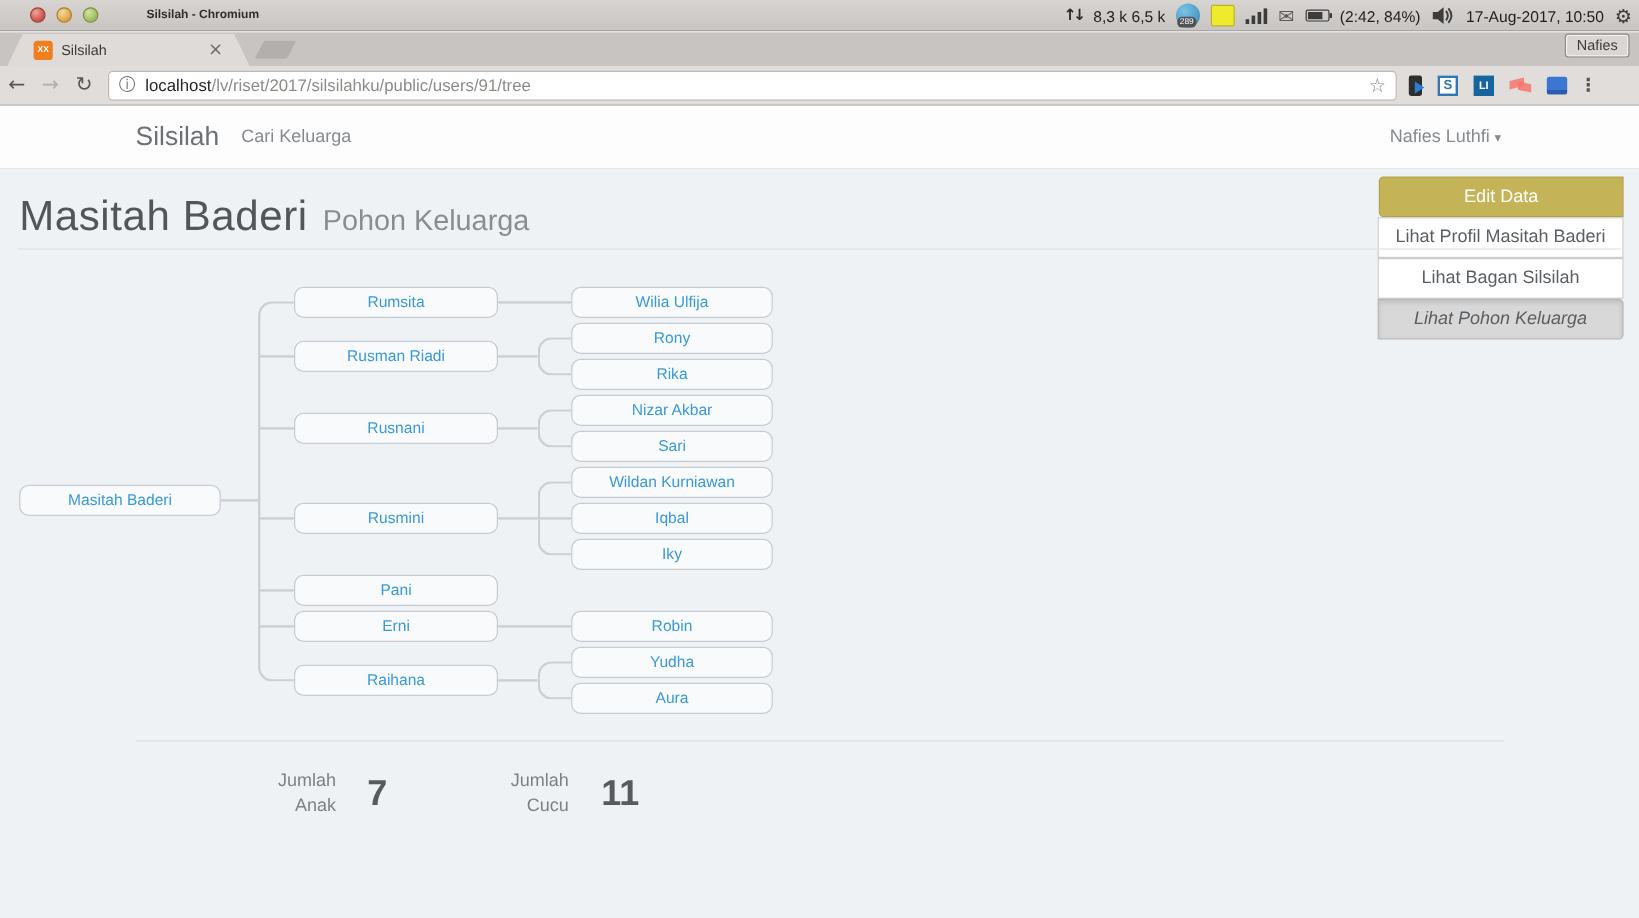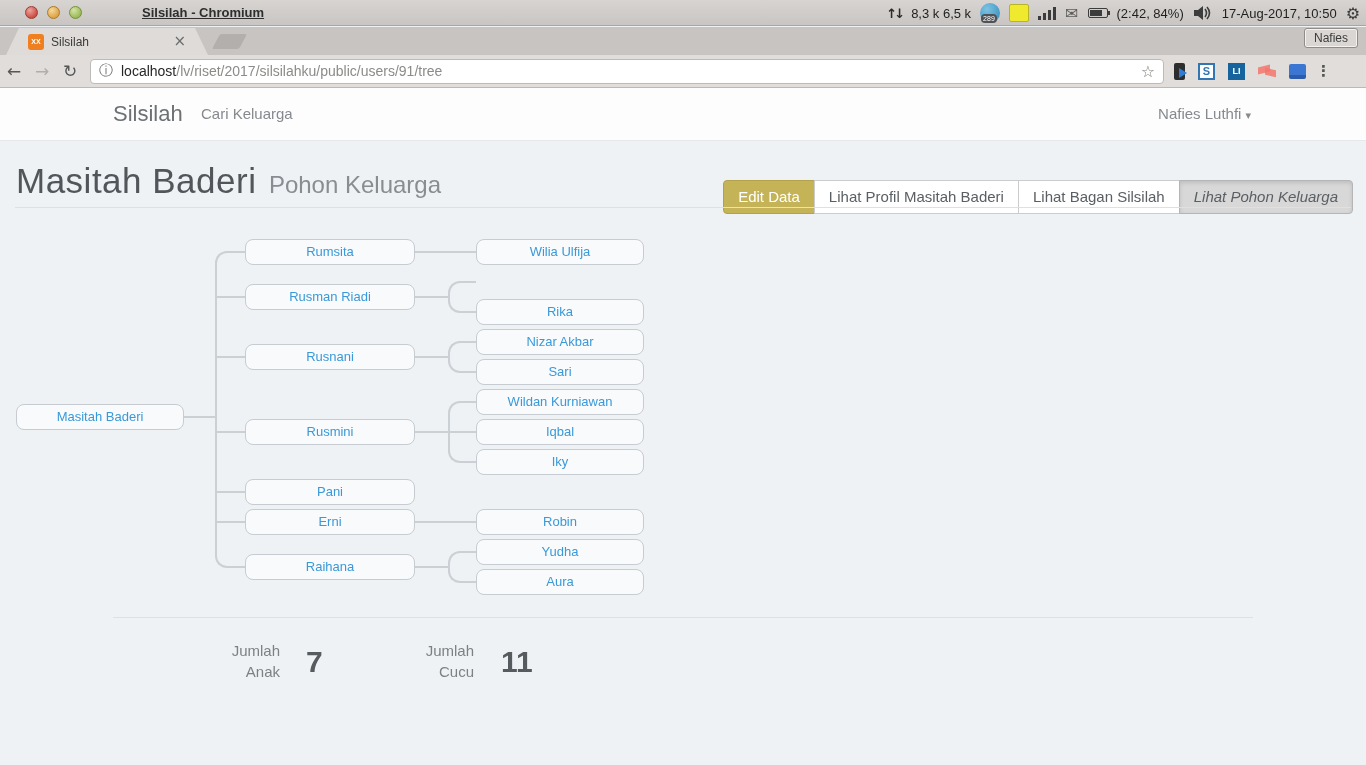--- a/index.html
+++ b/index.html
@@ -9,21 +9,21 @@
 
   
   .panel { position:absolute; left:0; top:0; width:1366px; height:26px;
     background:linear-gradient(#d8d4d1,#c9c5c2); border-bottom:1px solid #a9a5a2;
     display:flex; align-items:center; z-index:30; }
   .winbtns { display:flex; gap:9px; margin-left:25px; }
   .winbtn { width:13px; height:13px; border-radius:50%; }
   .winbtn.close { background:radial-gradient(circle at 35% 30%, #eda49c, #cc4f45 70%); border:1px solid #9c3b33; }
   .winbtn.min   { background:radial-gradient(circle at 35% 30%, #f4d9a0, #e0a343 70%); border:1px solid #ad7a27; }
   .winbtn.max   { background:radial-gradient(circle at 35% 30%, #d3e4a4, #9cba59 70%); border:1px solid #74913c; }
-  .wintitle { margin-left:60px; font-size:13px; font-weight:bold; color:#2e2e2e;text-decoration:underline; }
+  .wintitle { margin-left:40px; font-size:10px; font-weight:bold; color:#2e2e2e; }
   .tray { position:absolute; right:6px; top:0; height:26px; display:flex; align-items:center; gap:9px;
     font-size:13px; color:#1f1f1f; }
   .tray .txt { white-space:nowrap; }
   .updown { font-size:13px; font-weight:bold; letter-spacing:-3px; color:#2a2a2a; }
   .circ289 { position:relative; width:20px; height:20px; border-radius:50%;
     background:radial-gradient(circle at 35% 30%, #7cc3e4, #2f87b8); }
   .circ289 .badge { position:absolute; left:1px; bottom:0; background:#4f5257; color:#fff;
     font-size:7px; line-height:9px; padding:0 2px; border-radius:4px; }
   .ylist { width:20px; height:18px; background:#f0ea2e; border:1px solid #b9b328; border-radius:2px; padding:3px 2px; }
   .ylist .lines { width:100%; height:100%;
@@ -83,21 +83,21 @@
     border-bottom:1px solid #e6e8ea; }
   .brand { position:absolute; left:113px; top:0; line-height:52px; font-size:22px; color:#6c7175; }
   .navlink { position:absolute; left:201px; top:0; line-height:52px; font-size:15px; color:#868a8e; }
   .usermenu { position:absolute; right:115px; top:0; line-height:52px; font-size:15px; color:#868a8e; }
   .usermenu .caret { font-size:11px; color:#868a8e; margin-left:4px; }
 
   .pgheader { position:absolute; left:16px; top:73px; white-space:nowrap; }
   .pgtitle { font-size:35px; color:#51565a; letter-spacing:.5px; }
   .pgsub { font-size:24px; color:#898d91; margin-left:8px; }
 
-  .actions { position:absolute; top:92px; right:13px; display:flex; }
+  .actions { position:absolute; top:59px; right:13px; display:flex;flex-direction:column; }
   .btn { height:34px; line-height:32px; padding:0 14px; font-size:15px; border:1px solid #ccc;
     background:#fff; color:#5a5f63; margin-left:-1px; white-space:nowrap; }
   .btn:first-child { border-radius:4px 0 0 4px; margin-left:0; }
   .btn:last-child { border-radius:0 4px 4px 0; }
   .btn.gold { background:#c5b358; border-color:#b3a24a; color:#fff; }
   .btn.active { background:#d8d8d8; border-color:#b5b5b5; box-shadow:inset 0 2px 4px rgba(0,0,0,.12);font-style:italic; }
 
   .rule { position:absolute; height:1px; background:#dde1e4; }
   .rule1 { left:15px; top:119px; width:1336px; }
   .rule2 { left:113px; top:529px; width:1140px; }
@@ -217,20 +217,21 @@
       <div class="hl" style="left: 215px; top: 268px; width: 30px;"></div>
       <div class="hl" style="left: 215px; top: 343px; width: 30px;"></div>
       <div class="hl" style="left: 215px; top: 403px; width: 30px;"></div>
       <div class="hl" style="left: 215px; top: 433px; width: 30px;"></div>
       <div class="tnode" style="left: 245px; top: 151px; width: 170px; height: 26px;">Rumsita</div>
       <div class="hl" style="left: 415px; top: 163px; width: 61px;"></div>
       <div class="tnode" style="left: 476px; top: 151px; width: 168px; height: 26px;">Wilia Ulfija</div>
       <div class="tnode" style="left: 245px; top: 196px; width: 170px; height: 26px;">Rusman Riadi</div>
       <div class="hl" style="left: 415px; top: 208px; width: 33px;"></div>
       <div class="br" style="left: 448px; top: 193px; width: 28px; height: 32px;"></div>
+      <div class="tnode" style="left: 476px; top: 181px; width: 168px; height: 26px;">Rony</div>
       <div class="tnode" style="left: 476px; top: 211px; width: 168px; height: 26px;">Rika</div>
       <div class="tnode" style="left: 245px; top: 256px; width: 170px; height: 26px;">Rusnani</div>
       <div class="hl" style="left: 415px; top: 268px; width: 33px;"></div>
       <div class="br" style="left: 448px; top: 253px; width: 28px; height: 32px;"></div>
       <div class="tnode" style="left: 476px; top: 241px; width: 168px; height: 26px;">Nizar Akbar</div>
       <div class="tnode" style="left: 476px; top: 271px; width: 168px; height: 26px;">Sari</div>
       <div class="tnode" style="left: 245px; top: 331px; width: 170px; height: 26px;">Rusmini</div>
       <div class="hl" style="left: 415px; top: 343px; width: 33px;"></div>
       <div class="br" style="left: 448px; top: 313px; width: 28px; height: 62px;"></div>
       <div class="hl" style="left: 448px; top: 343px; width: 28px;"></div>

